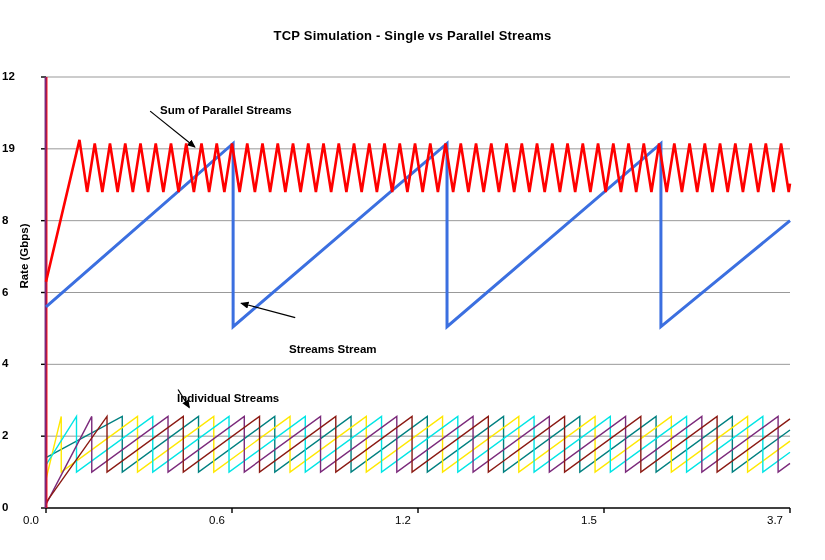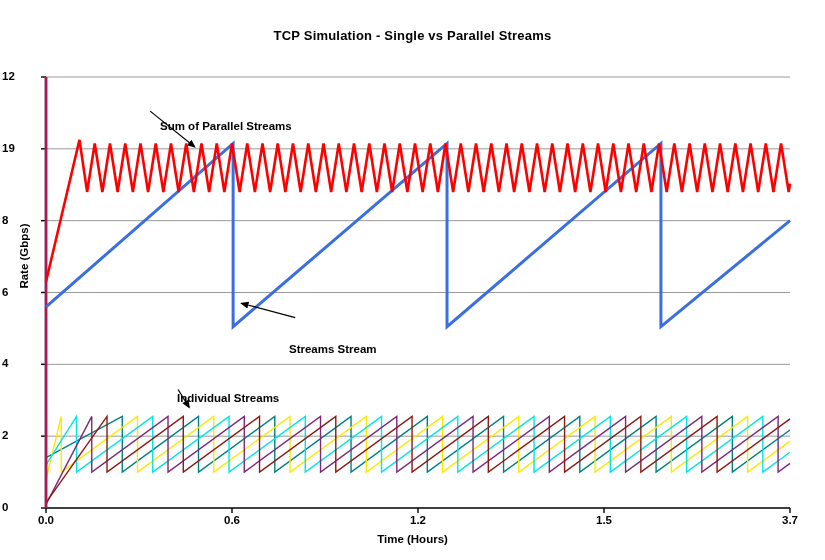--- a/index.html
+++ b/index.html
@@ -20,53 +20,52 @@
   }
   #xlabel{
     position:absolute;left:0;top:533px;width:825px;text-align:center;
     font-size:11.5px;font-weight:bold;color:#000;
   }
   .ytick-label{
     position:absolute;width:30px;text-align:left;
     font-size:11.5px;font-weight:bold;color:#000;
   }
   .xtick-label{
-    position:absolute;width:46px;text-align:center;
-    font-size:11.5px;font-weight:bold;color:#000;
+    position:absolute;width:46px;text-align:left;
+    font-size:11.5px;font-weight:normal;color:#000;
   }
   .annot{
     position:absolute;font-size:11.5px;font-weight:bold;color:#000;
     white-space:nowrap;
   }
   svg{position:absolute;left:0;top:0;}
 </style>
 </head>
 <body>
 
 <div id="stage">
 
   <div id="chart-title">TCP Simulation - Single vs Parallel Streams</div>
   <div id="ylabel">Rate (Gbps)</div>
-  <div id="xlabel">Time (Hours)</div>
 
   <div class="ytick-label" style="left:2px;top:501px;">0</div>
   <div class="ytick-label" style="left:2px;top:429px;">2</div>
   <div class="ytick-label" style="left:2px;top:357px;">4</div>
   <div class="ytick-label" style="left:2px;top:286px;">6</div>
   <div class="ytick-label" style="left:2px;top:214px;">8</div>
   <div class="ytick-label" style="left:2px;top:142px;">19</div>
   <div class="ytick-label" style="left:2px;top:70px;">12</div>
 
   <div class="xtick-label" style="left:23px;top:514px;">0.0</div>
   <div class="xtick-label" style="left:209px;top:514px;">0.6</div>
   <div class="xtick-label" style="left:395px;top:514px;">1.2</div>
   <div class="xtick-label" style="left:581px;top:514px;">1.5</div>
   <div class="xtick-label" style="left:767px;top:514px;">3.7</div>
 
-  <div class="annot" style="left:160px;top:120px;">Sum of Parallel Streams</div>
+  <div class="annot" style="left:160px;top:104px;">Sum of Parallel Streams</div>
   <div class="annot" style="left:289px;top:343px;">Streams Stream</div>
   <div class="annot" style="left:177px;top:392px;">Individual Streams</div>
 
   <svg id="plot" width="825" height="560">
     <defs>
       <marker id="arrowhead" markerWidth="7" markerHeight="7" refX="6" refY="3" orient="auto">
         <polygon points="0,0 7,3 0,6" fill="#000"></polygon>
       </marker>
     </defs>
     <g id="gridlines">

